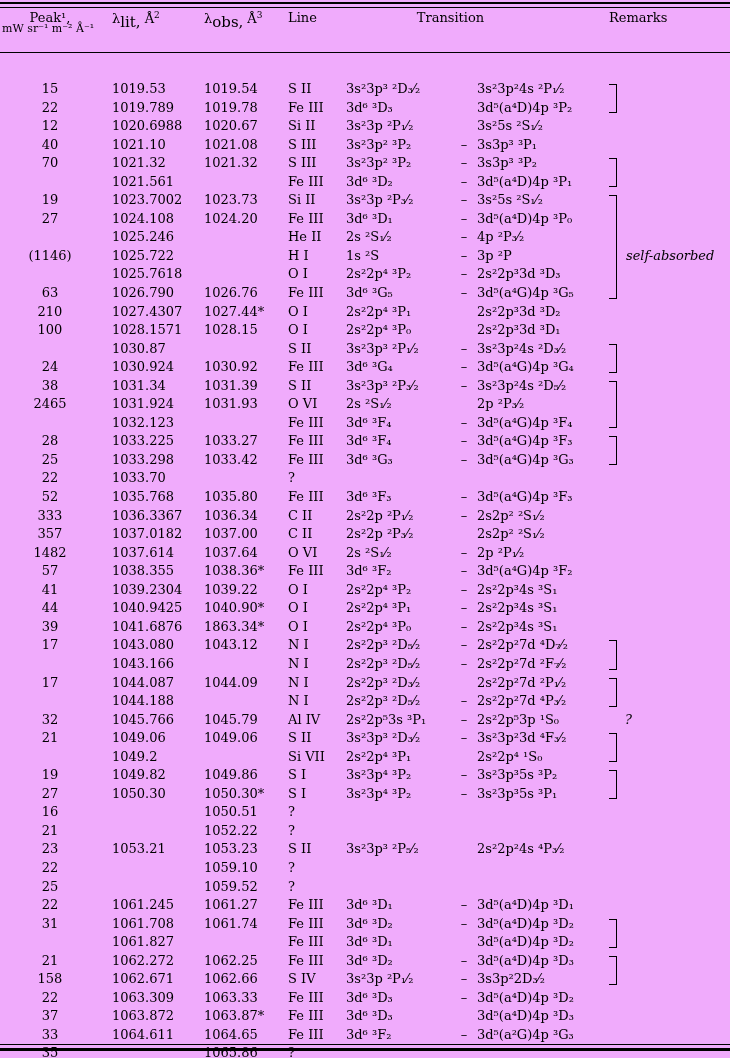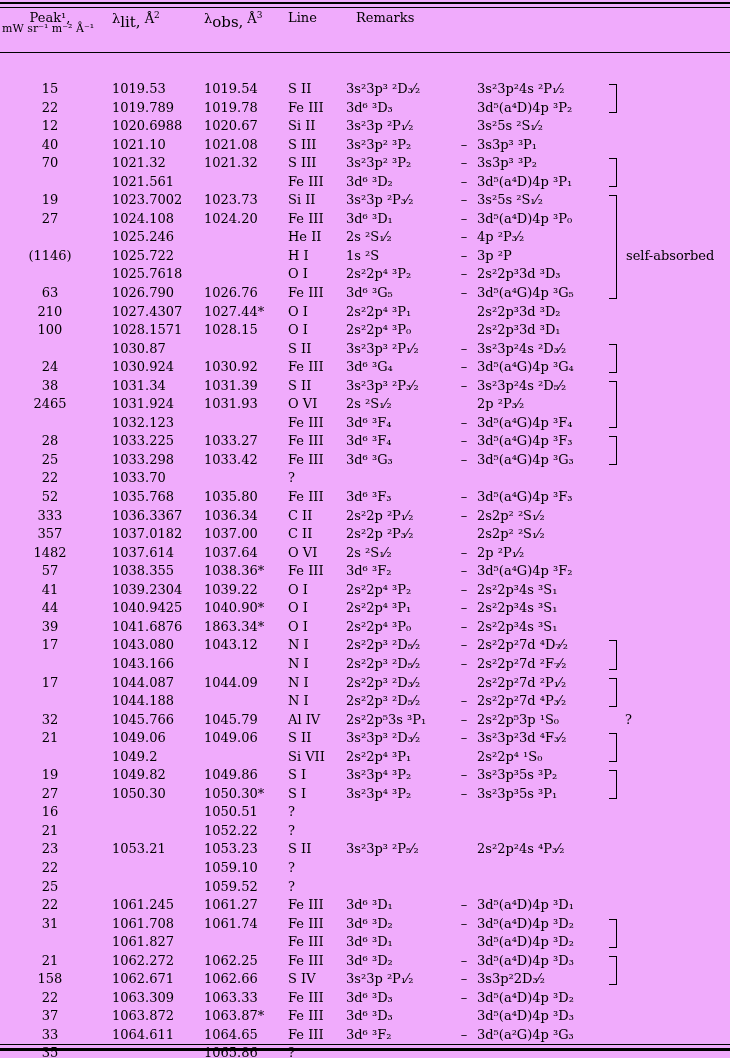--- a/index.html
+++ b/index.html
@@ -45,41 +45,42 @@
   .row { height:18.55px; line-height:18.55px; }
   .cell { white-space:nowrap; overflow:visible; }
   .c-peak { text-align:center; }
   .c-lfit { padding-left:12px; }
   .c-sep  { text-align:center; }
   .c-remark { display:flex; align-items:stretch; padding-left:10px; }
   .bracket { width:7px; flex:0 0 7px; }
   .bk-top { border-right:1.4px solid #000; border-top:1.4px solid #000; margin-top:4px; }
   .bk-mid { border-right:1.4px solid #000; }
   .bk-bot { border-right:1.4px solid #000; border-bottom:1.4px solid #000; margin-bottom:4px; }
-  .remark-text { margin-left:9px; }
+  .remark-text { margin-left:9px;font-style:italic; }
 </style>
 </head>
 <body>
 
 <div class="page">
 
   <div class="rule rule-top-a"></div>
   <div class="rule rule-top-b"></div>
 
   <div class="thead grid-cols">
     <div class="h-cell h-peak">
       <span>Peak¹,</span>
     </div>
     <div class="h-cell h-lfit">
       <span>λ</span><sub>lit,</sub><span class="h-unit">Å</span><sup>2</sup>
     </div>
     <div class="h-cell">
       <span>λ</span><sub>obs,</sub><span class="h-unit">Å</span><sup>3</sup>
     </div>
     <div class="h-cell">Line</div>
+    <div class="h-cell h-trans">Transition</div>
     <div class="h-cell h-remarks">Remarks</div>
   </div>
   <div class="peak-unit">mW sr⁻¹ m⁻² Å⁻¹</div>
 
   <div class="rule rule-head"></div>
 
   <div class="tbody">
   <div class="row grid-cols">
     <div class="cell c-peak">15</div>
     <div class="cell c-lfit">1019.53</div>

